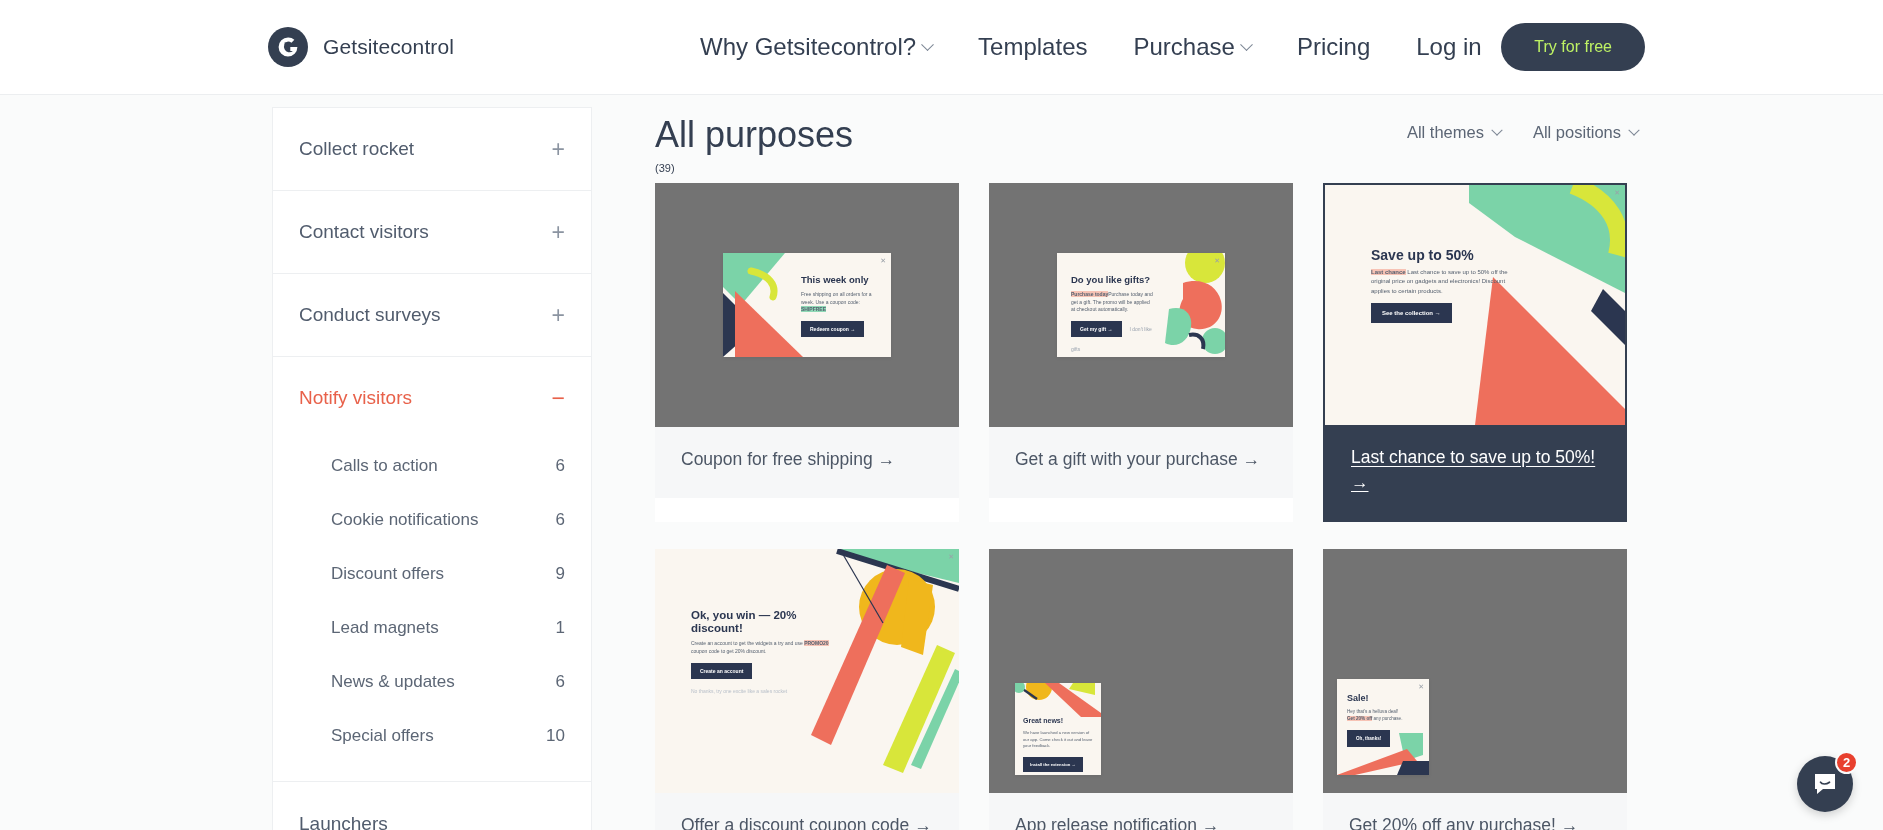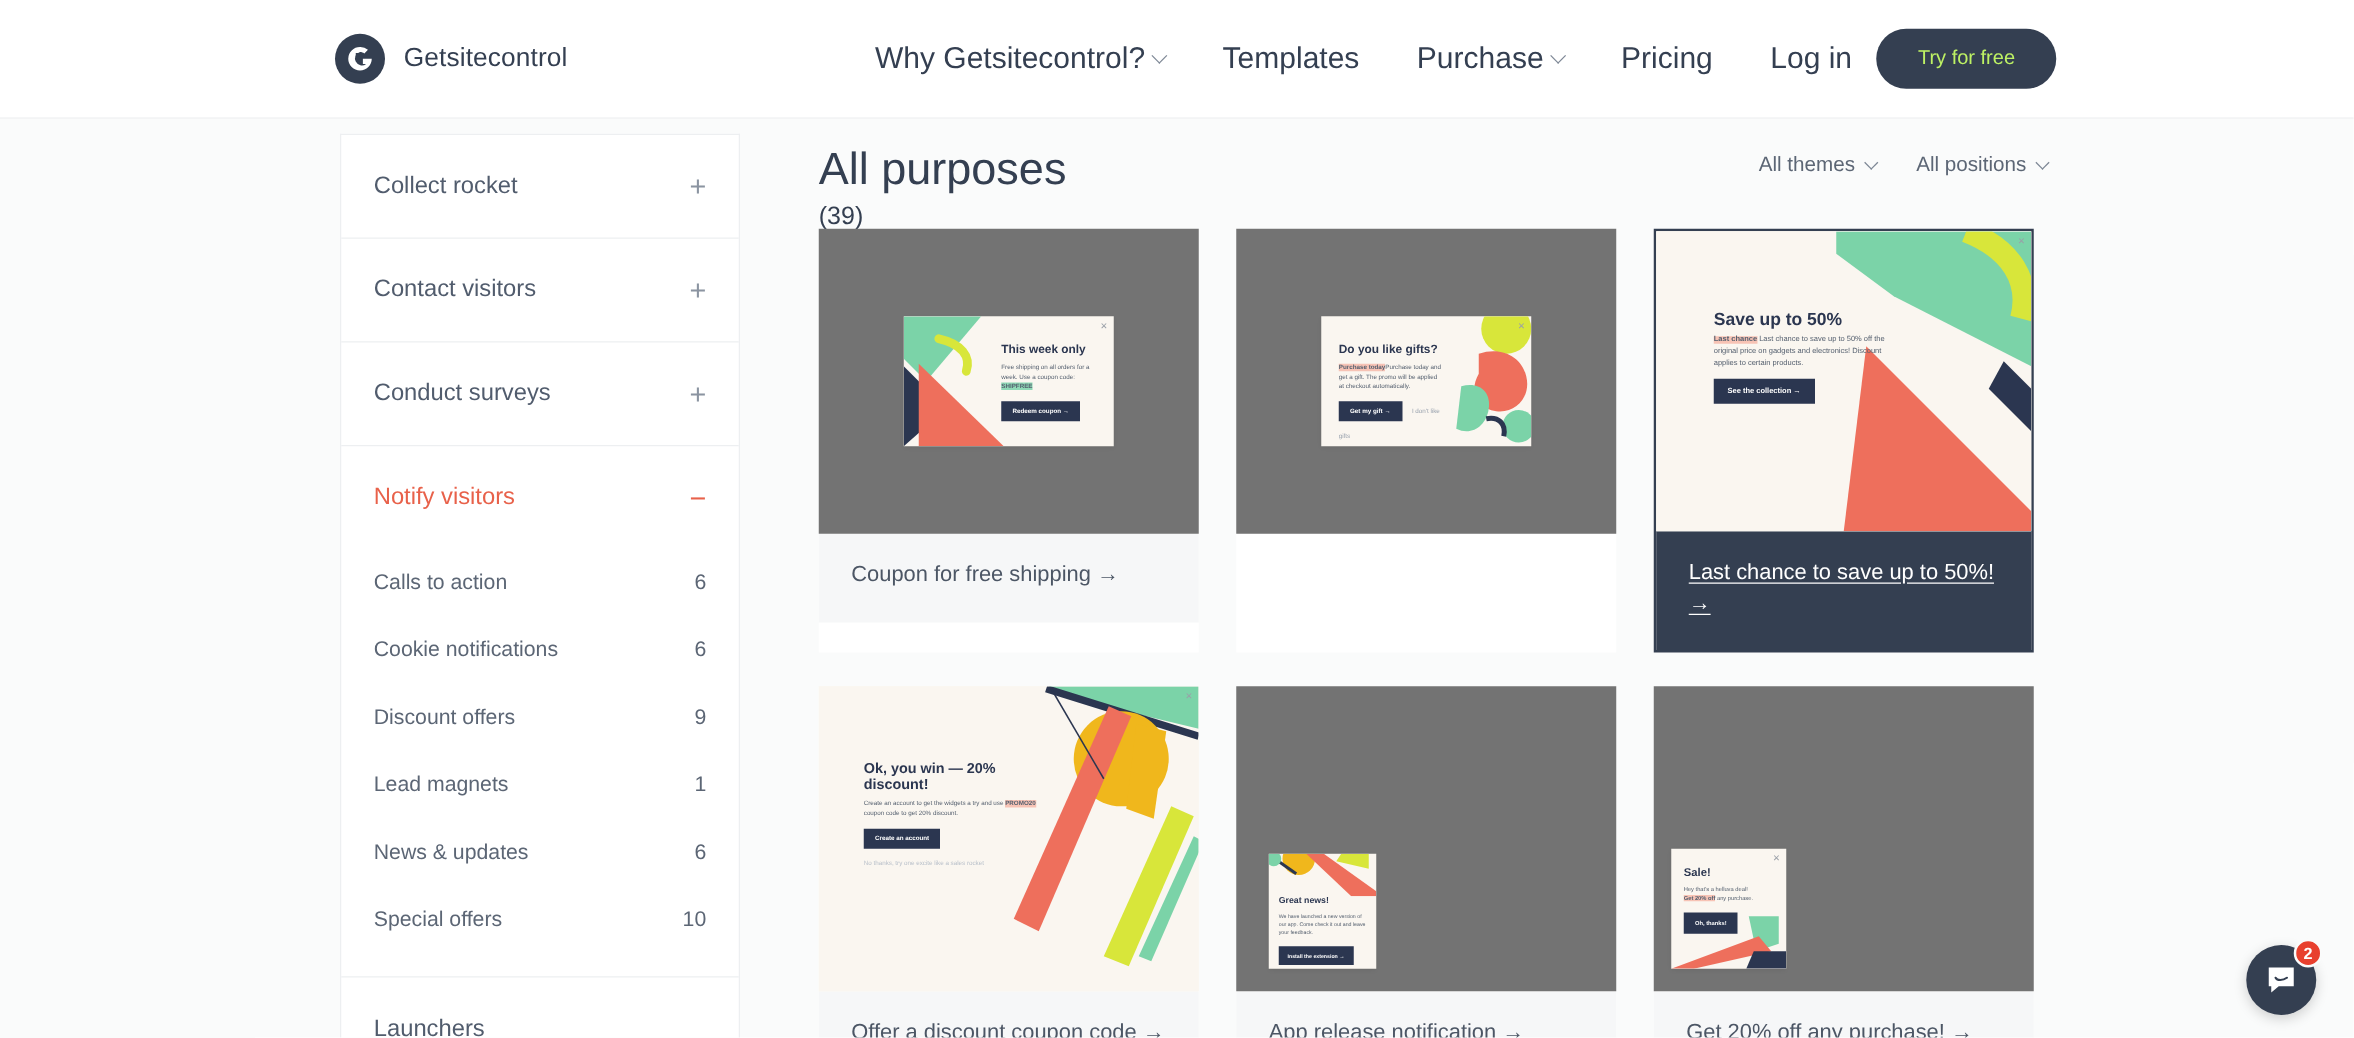--- a/index.html
+++ b/index.html
@@ -96,20 +96,21 @@
   .side-group-head.active .pm { color: #e8614a; }
   .side-sub {
     padding-bottom: 18px;
   }
   .side-sub-item {
     display: flex; align-items: center; justify-content: space-between;
     height: 54px;
     cursor: pointer;
     font-size: 17px;
     color: #5c6675;
+    margin-left: 32px;
   }
   .side-sub-item .cnt { color: #5c6675; font-size: 17px; }
   .side-plain {
     padding: 0 26px;
     border-bottom: 1px solid #edeff1;
   }
   .side-plain .side-group-head { height: 84px; }
 
   
   .main {
@@ -122,21 +123,21 @@
     padding-top: 22px;
   }
   .title-wrap {
     display: flex; align-items: flex-start; gap: 7px;
     cursor: pointer; width: max-content; flex-direction: column;
   }
   .page-title {
     font-size: 36px; font-weight: 400; color: #343f51; line-height: 1;
   }
   .title-count {
-    font-size: 20px; color: #343f51; margin-top: 2px;
+    font-size: 11px; color: #343f51; margin-top: 2px;
   }
   .title-caret {
     display: inline-block; width: 10px; height: 10px;
     border-right: 1.8px solid #5a6475;
     border-bottom: 1.8px solid #5a6475;
     transform: rotate(45deg);
     margin-top: 14px; margin-left: 9px;
   }
   .filters {
     position: absolute; right: 245px; top: 28px;
@@ -391,20 +392,23 @@
               <circle cx="56" cy="88" r="13" fill="#7bd3a8"></circle>
               <path d="M30 82c10-2 16 4 14 14" stroke="#2b3650" stroke-width="4" fill="none"></path>
             </svg>
             <span class="close">✕</span>
             <div class="mock-body" style="padding:22px 70px 0 14px;">
               <h4>Do you like gifts?</h4>
               <p><span class="hl">Purchase today</span><span>Purchase today and get a gift. The promo will be applied at checkout automatically.</span></p>
               <span class="btn">Get my gift →</span><span class="link2">I don't like gifts</span>
             </div>
           </div>
+        </div>
+        <div class="card-caption">
+          <span class="cap-text">Get a gift with your purchase →</span>
         </div>
       </article>
 
       <article class="card featured">
         <div class="card-preview" style="background:#faf6f0;align-items:stretch;justify-content:flex-start;">
           <div class="mock" style="width:100%;height:100%;box-shadow:none;">
             <svg class="shape" style="right:0;top:0;" width="170" height="240" viewBox="0 0 170 240" aria-hidden="true">
               <path d="M14 0h156v108L60 52 14 18Z" fill="#7bd3a8"></path>
               <path d="M118 0c36 14 52 40 44 70" stroke="#d8e63a" stroke-width="18" fill="none"></path>
               <path d="M38 92L170 224v16H20Z" fill="#ee6f5c"></path>

